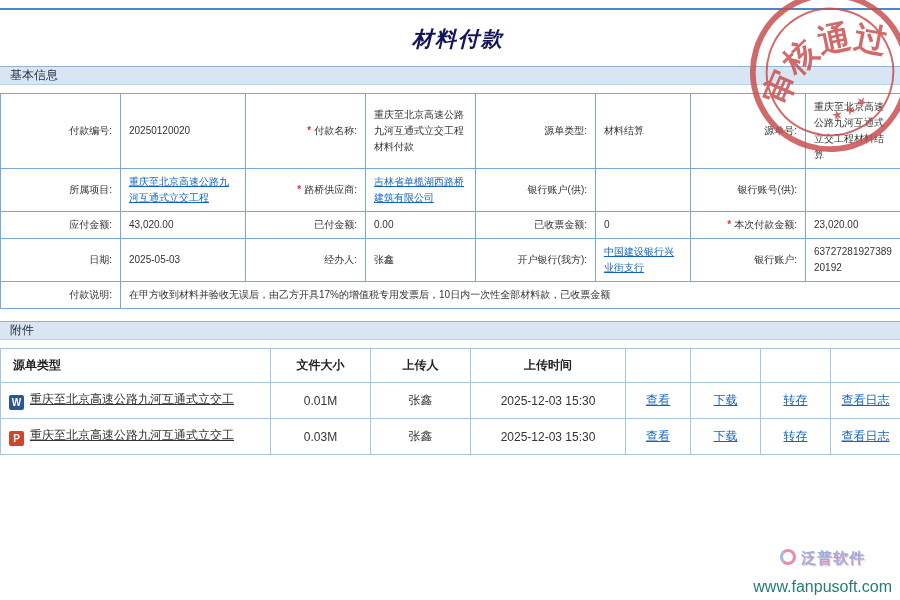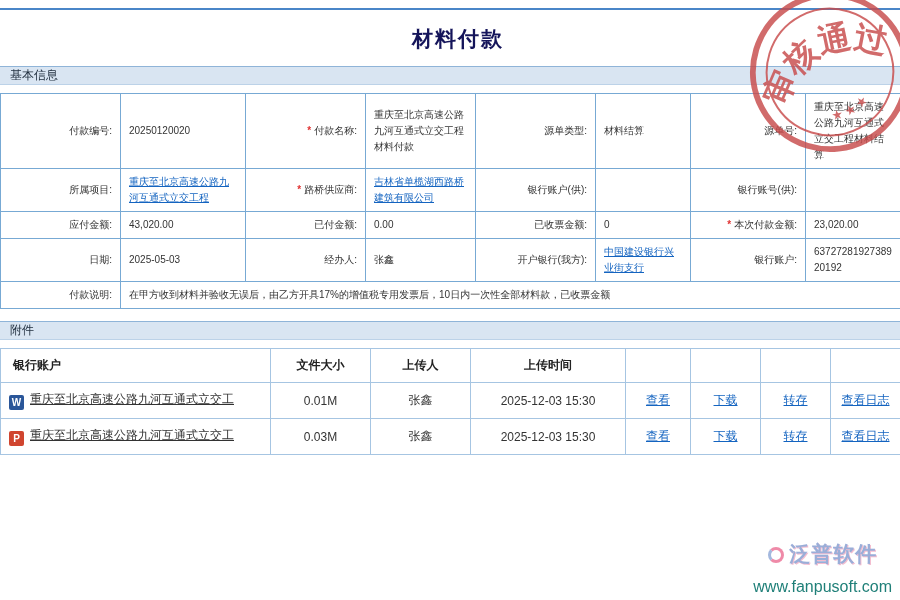--- a/index.html
+++ b/index.html
@@ -1,21 +1,21 @@
 <!DOCTYPE html>
 <html><head>
 <meta charset="utf-8">
 <style>
   * { margin:0; padding:0; box-sizing:border-box; }
   html,body { background:#fff; }
   body { font-family:"Liberation Sans","DejaVu Sans",sans-serif; }
   .page { position:relative; width:900px; height:600px; background:#fff; overflow:hidden; font-size:12px; color:#333; }
 
   .top-rule { margin-top:8px; border-top:2px solid #4a86c8; }
-  .title { text-align:center; font-size:21px; font-weight:bold; color:#14145a; padding:15px 0 13px 16px; letter-spacing:2px; }
+  .title { text-align:center; font-size:21px; font-weight:bold; color:#14145a; padding:15px 0 13px 16px; letter-spacing:2px;font-style:italic; }
 
   .section-band { background:#d9e5f2; border-top:1px solid #8fb4d8; border-bottom:1px solid #bcd2e8; padding:0 10px; font-size:12px; color:#1f2d3d; }
   .gap8 { height:8px; } .gap12 { height:12px; }
 
   table.info { width:900px; border-collapse:collapse; table-layout:fixed; }
   table.info td { border:1px solid #77a9d4; padding:5px 8px; vertical-align:middle; line-height:1.6; word-break:break-all; font-size:10px; }
   td.lbl { text-align:right; color:#333; white-space:normal; }
   .req { color:#e03131; margin-right:3px; font-weight:bold; }
   a.lnk { color:#1464c0; text-decoration:underline; cursor:pointer; }
 
@@ -26,21 +26,21 @@
   td.fname { white-space:nowrap; overflow:hidden; color:#333; padding-left:12px;text-decoration:underline; }
   td.ctr { text-align:center; }
   .ficon { display:inline-block; width:15px; height:15px; border-radius:2px; color:#fff; font-size:10px; font-weight:bold; text-align:center; line-height:15px; margin-right:6px; vertical-align:-3px; }
   .ficon.word { background:#2a5699; }
   .ficon.pdf { background:#d0452f; }
 
   .stamp { position:absolute; top:-12px; right:-14px; pointer-events:none; }
 
   .watermark { position:absolute; right:8px; bottom:4px; text-align:center; opacity:.93; }
   .wm-logo { display:inline-block; width:16px; height:16px; border:3px solid #ee82a2; border-left-color:#9db3dc; border-radius:50%; margin-right:5px; vertical-align:-2px; }
-  .wm-brand { font-size:21px; font-weight:bold; color:#93a8d6; text-shadow:1px 1px 0 #f3b9cc; letter-spacing:1px; }
+  .wm-brand { font-size:15px; font-weight:bold; color:#93a8d6; text-shadow:1px 1px 0 #f3b9cc; letter-spacing:1px; }
   .wm-url { font-size:16px; color:#0f766e; margin-top:10px; }
 </style>
 </head>
 <body>
 
 <div class="page">
 
   <div class="top-rule"></div>
   <div class="title">材料付款</div>
 
@@ -145,21 +145,21 @@
         <col style="width:100px">
         <col style="width:100px">
         <col style="width:155px">
       <col style="width:65px">
         <col style="width:70px">
         <col style="width:70px">
         <col style="width:70px">
     </colgroup>
     <tbody>
         <tr>
-      <th class="name-h">银行账户</th>
+      <th class="name-h">源单类型</th>
       <th>文件大小</th>
       <th>上传人</th>
       <th>上传时间</th>
       <th></th>
       <th></th>
       <th></th>
       <th></th>
     </tr>
     <tr>
       <td class="fname">

